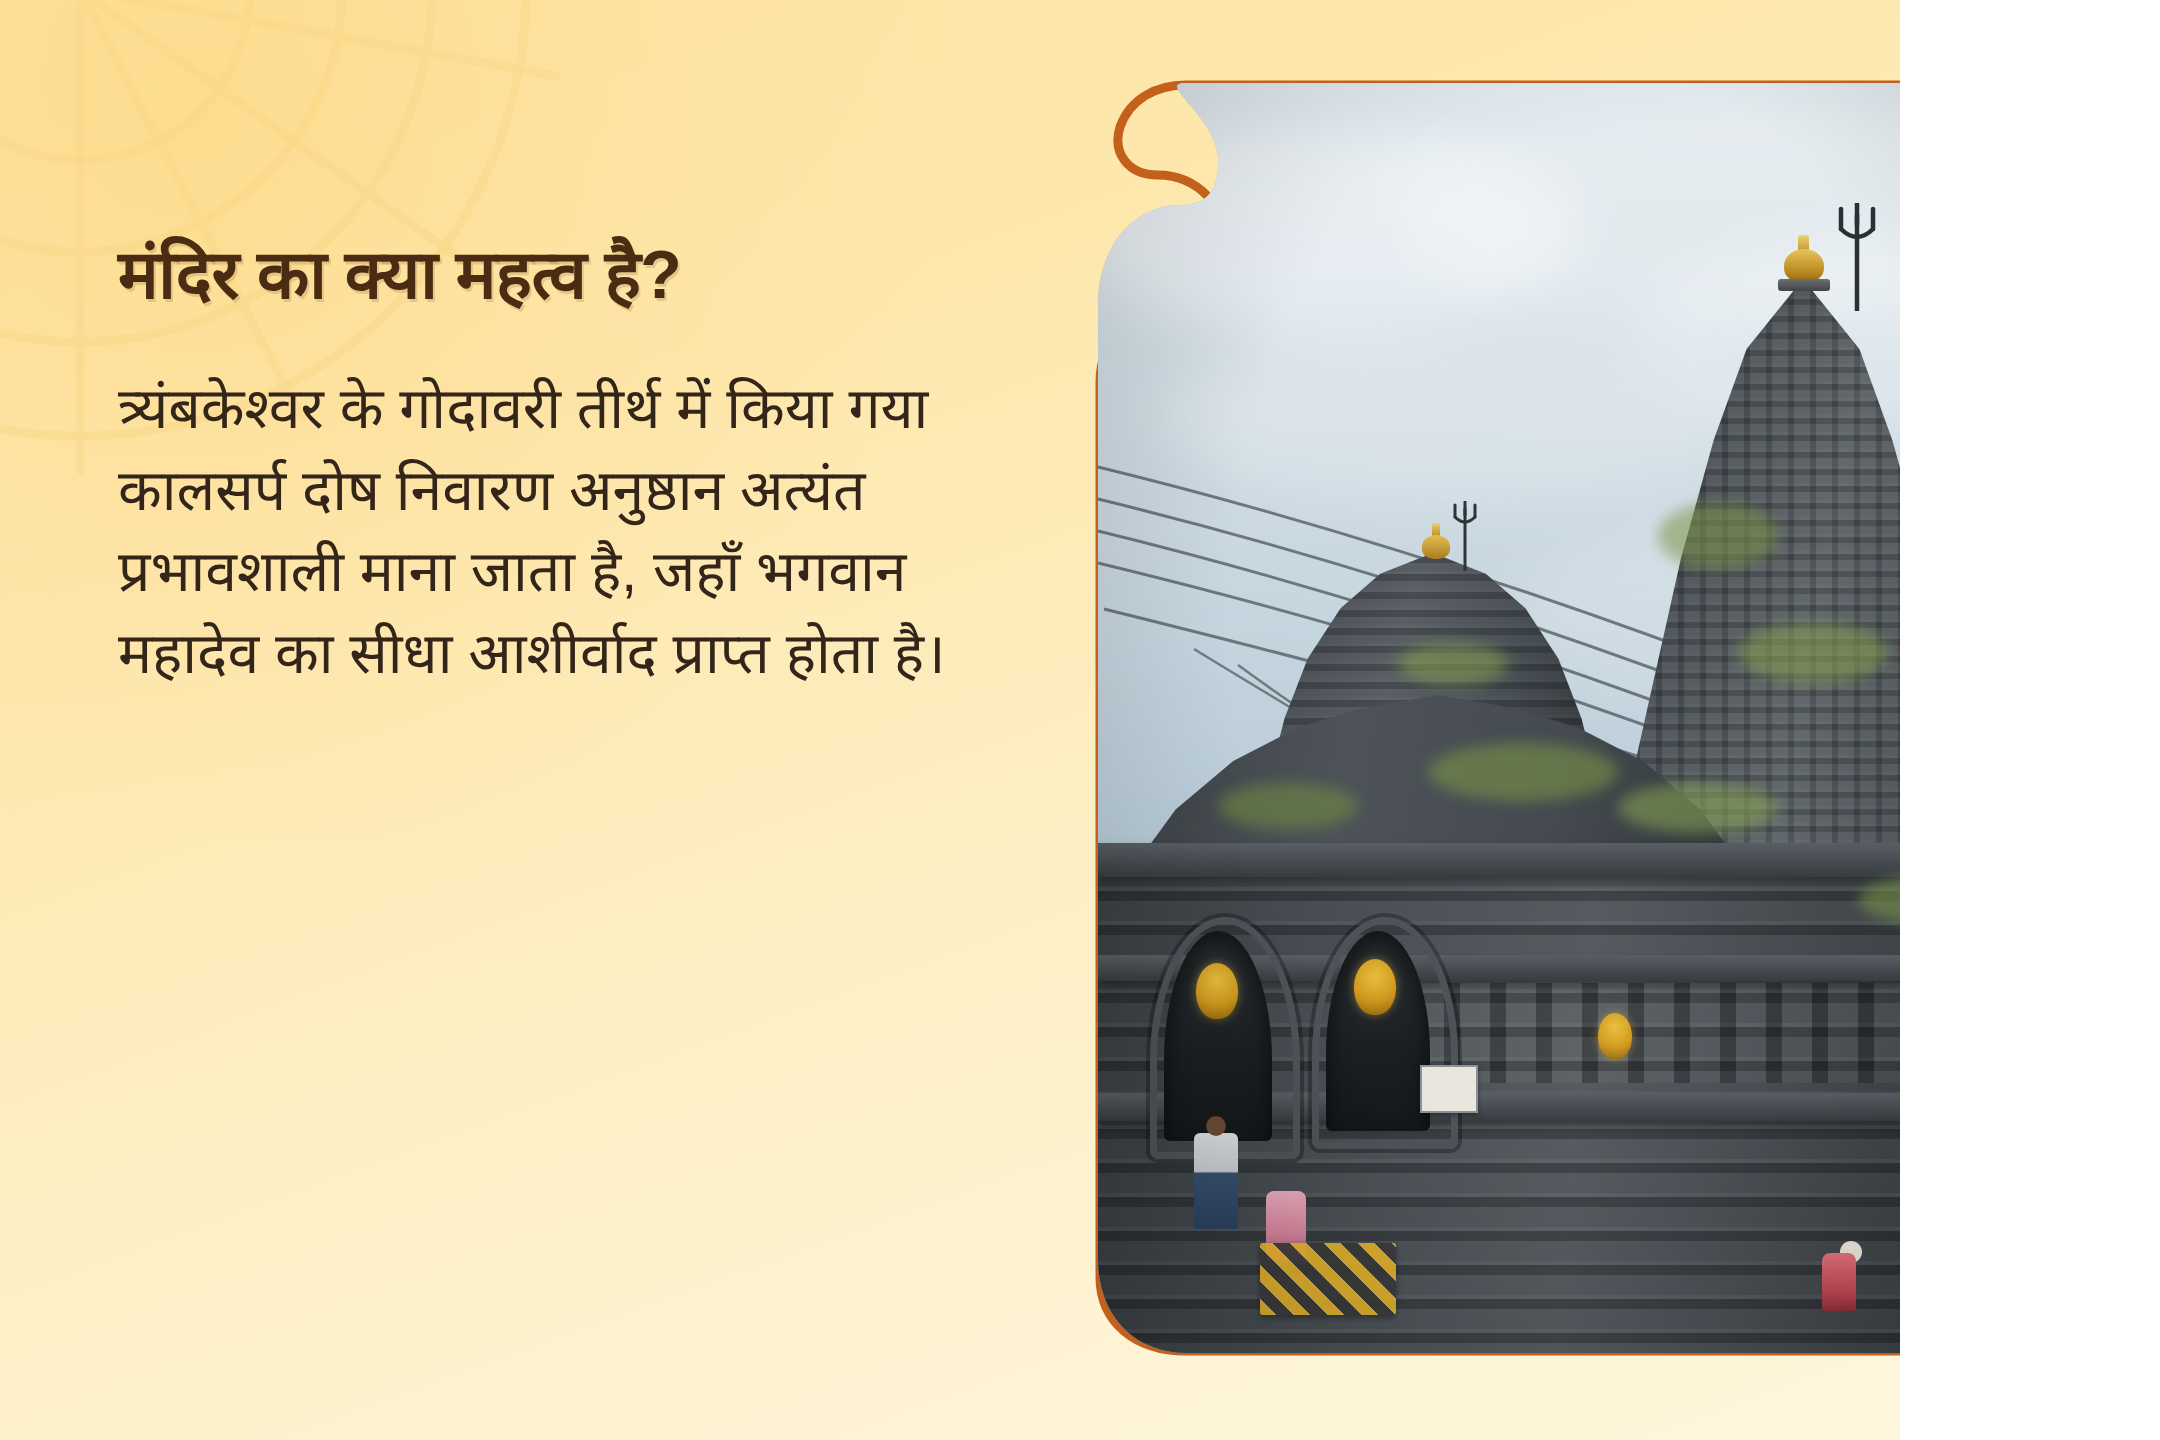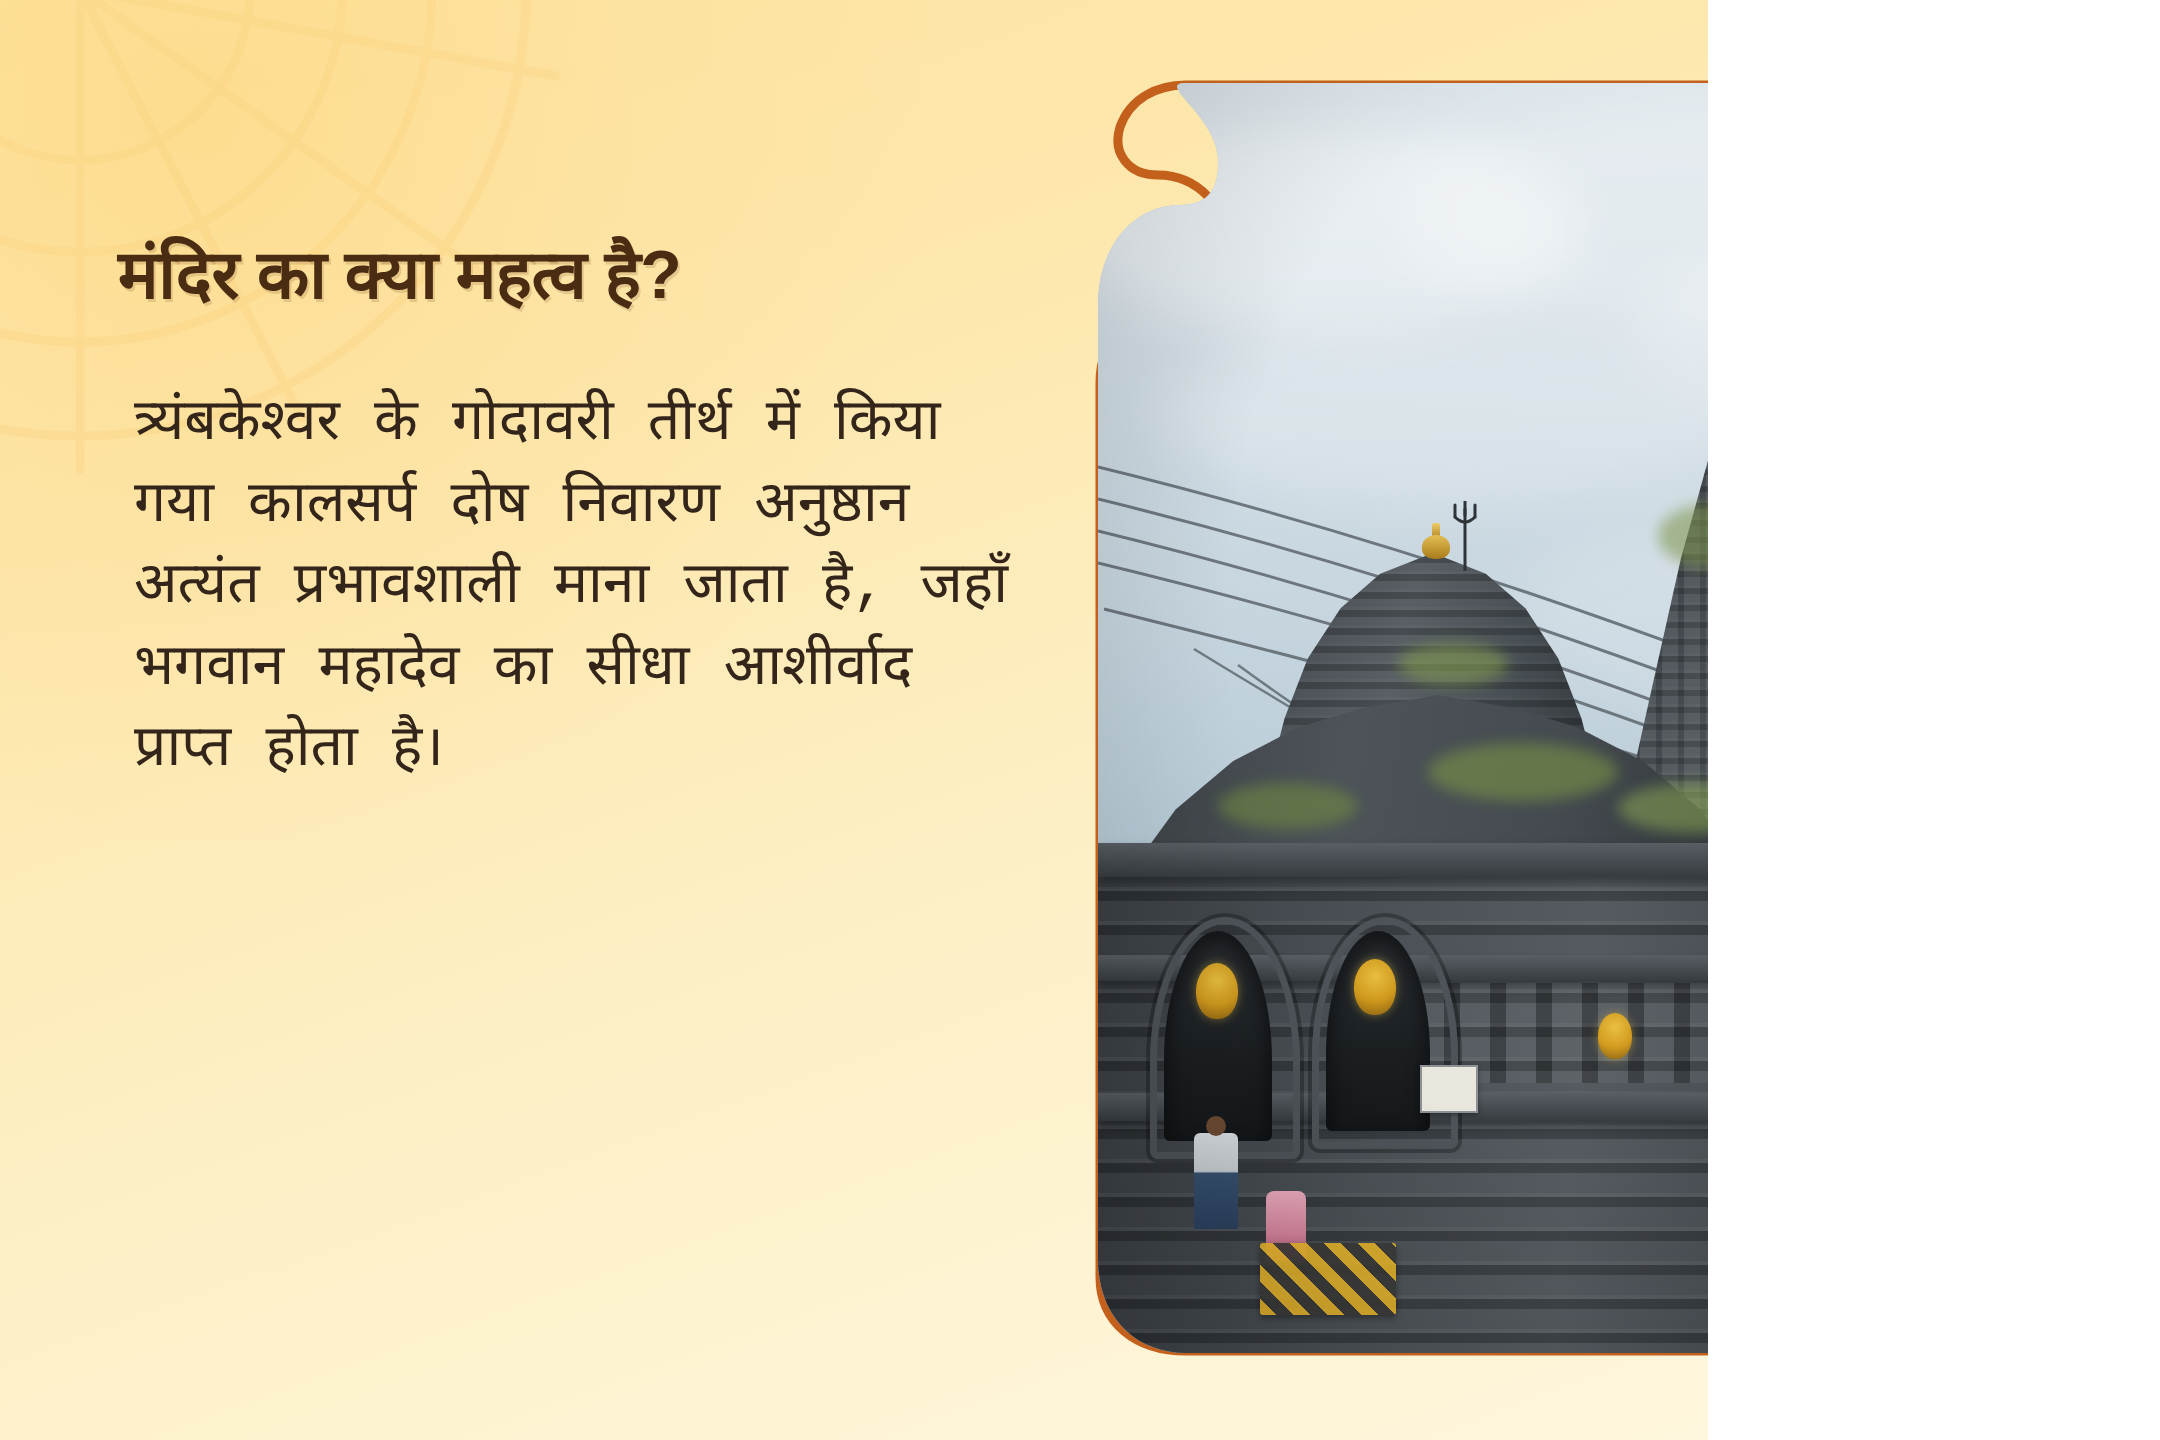--- a/index.html
+++ b/index.html
@@ -3,21 +3,21 @@
 <meta charset="utf-8">
 <title>Mandir Ka Kya Mahatva Hai</title>
 <style>
   html, body {
     margin: 0;
     padding: 0;
     background: #ffffff;
   }
   .canvas {
     position: relative;
-    width: 1708px;
+    width: 1900px;
     height: 1440px;
     overflow: hidden;
     background: linear-gradient(160deg, #FDE3A0 0%, #FDE7AC 28%, #FDEFC4 58%, #FEF4D4 82%, #FEF6DC 100%);
     font-family: "Liberation Sans", "DejaVu Sans", sans-serif;
   }
 
   
   .sunburst {
     position: absolute;
     left: -170px;
@@ -51,23 +51,23 @@
     font-family: "Liberation Sans", "DejaVu Sans", sans-serif;
     font-weight: 700;
     font-size: 68px;
     line-height: 1.12;
     letter-spacing: -0.5px;
     color: #4A2C12;
     text-shadow: 2px 3px 0 rgba(120,74,26,0.18);
     white-space: nowrap;
   }
   .body-copy {
-    margin: 16px;
+    margin: 0;
     padding-top: 56px;
-    font-family: Liberation Mono, monospace;
+    font-family: Liberation Sans, sans-serif;
     font-size: 57px;
     line-height: 1.43;
     color: #33251A;
     width: 900px;
   }
 
   
   .photo-card {
     position: absolute;
     left: 1098px;

